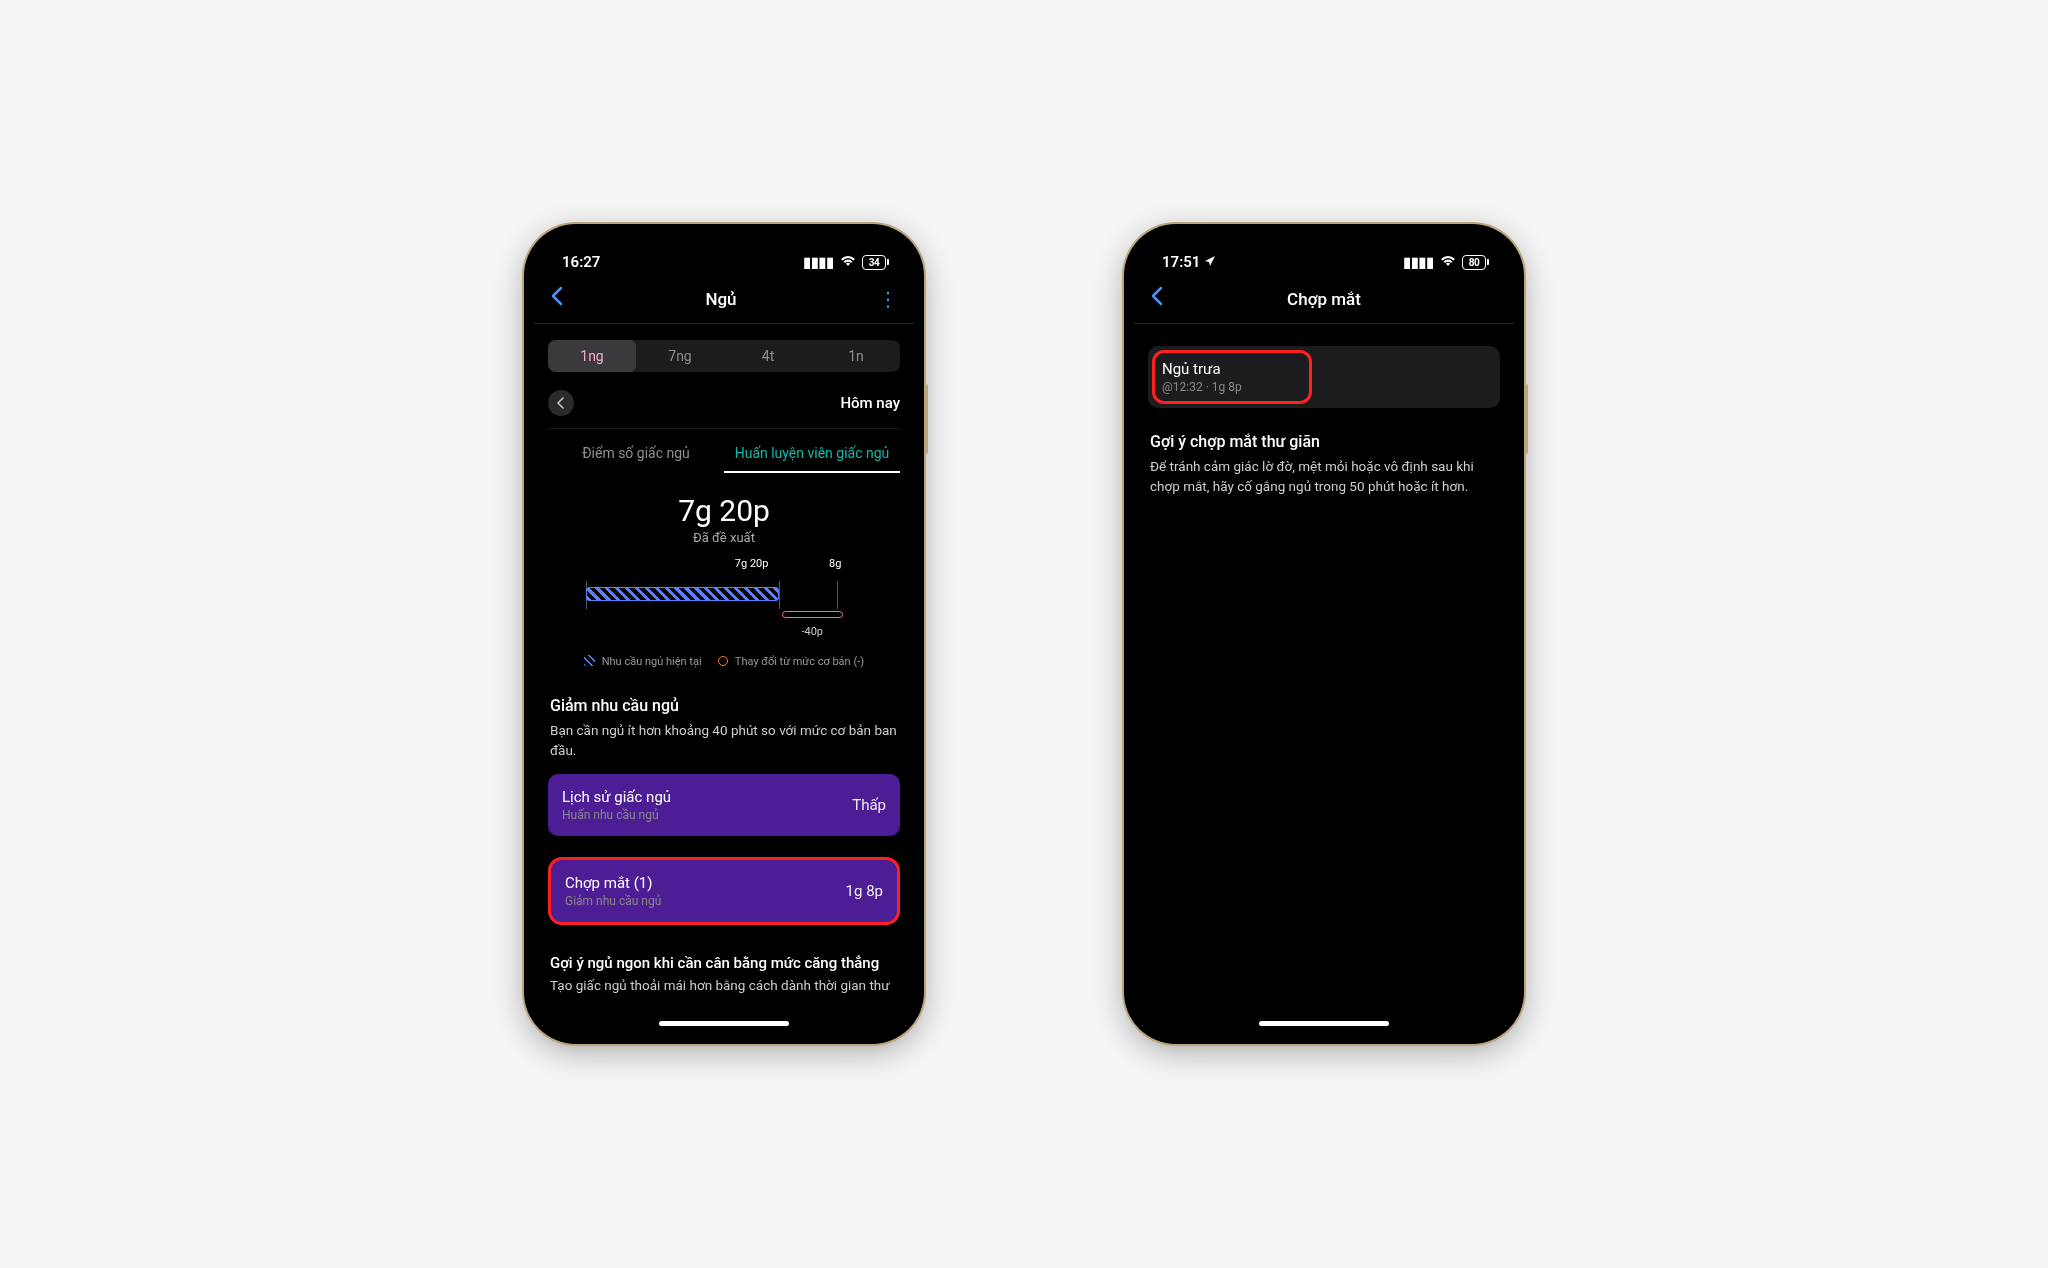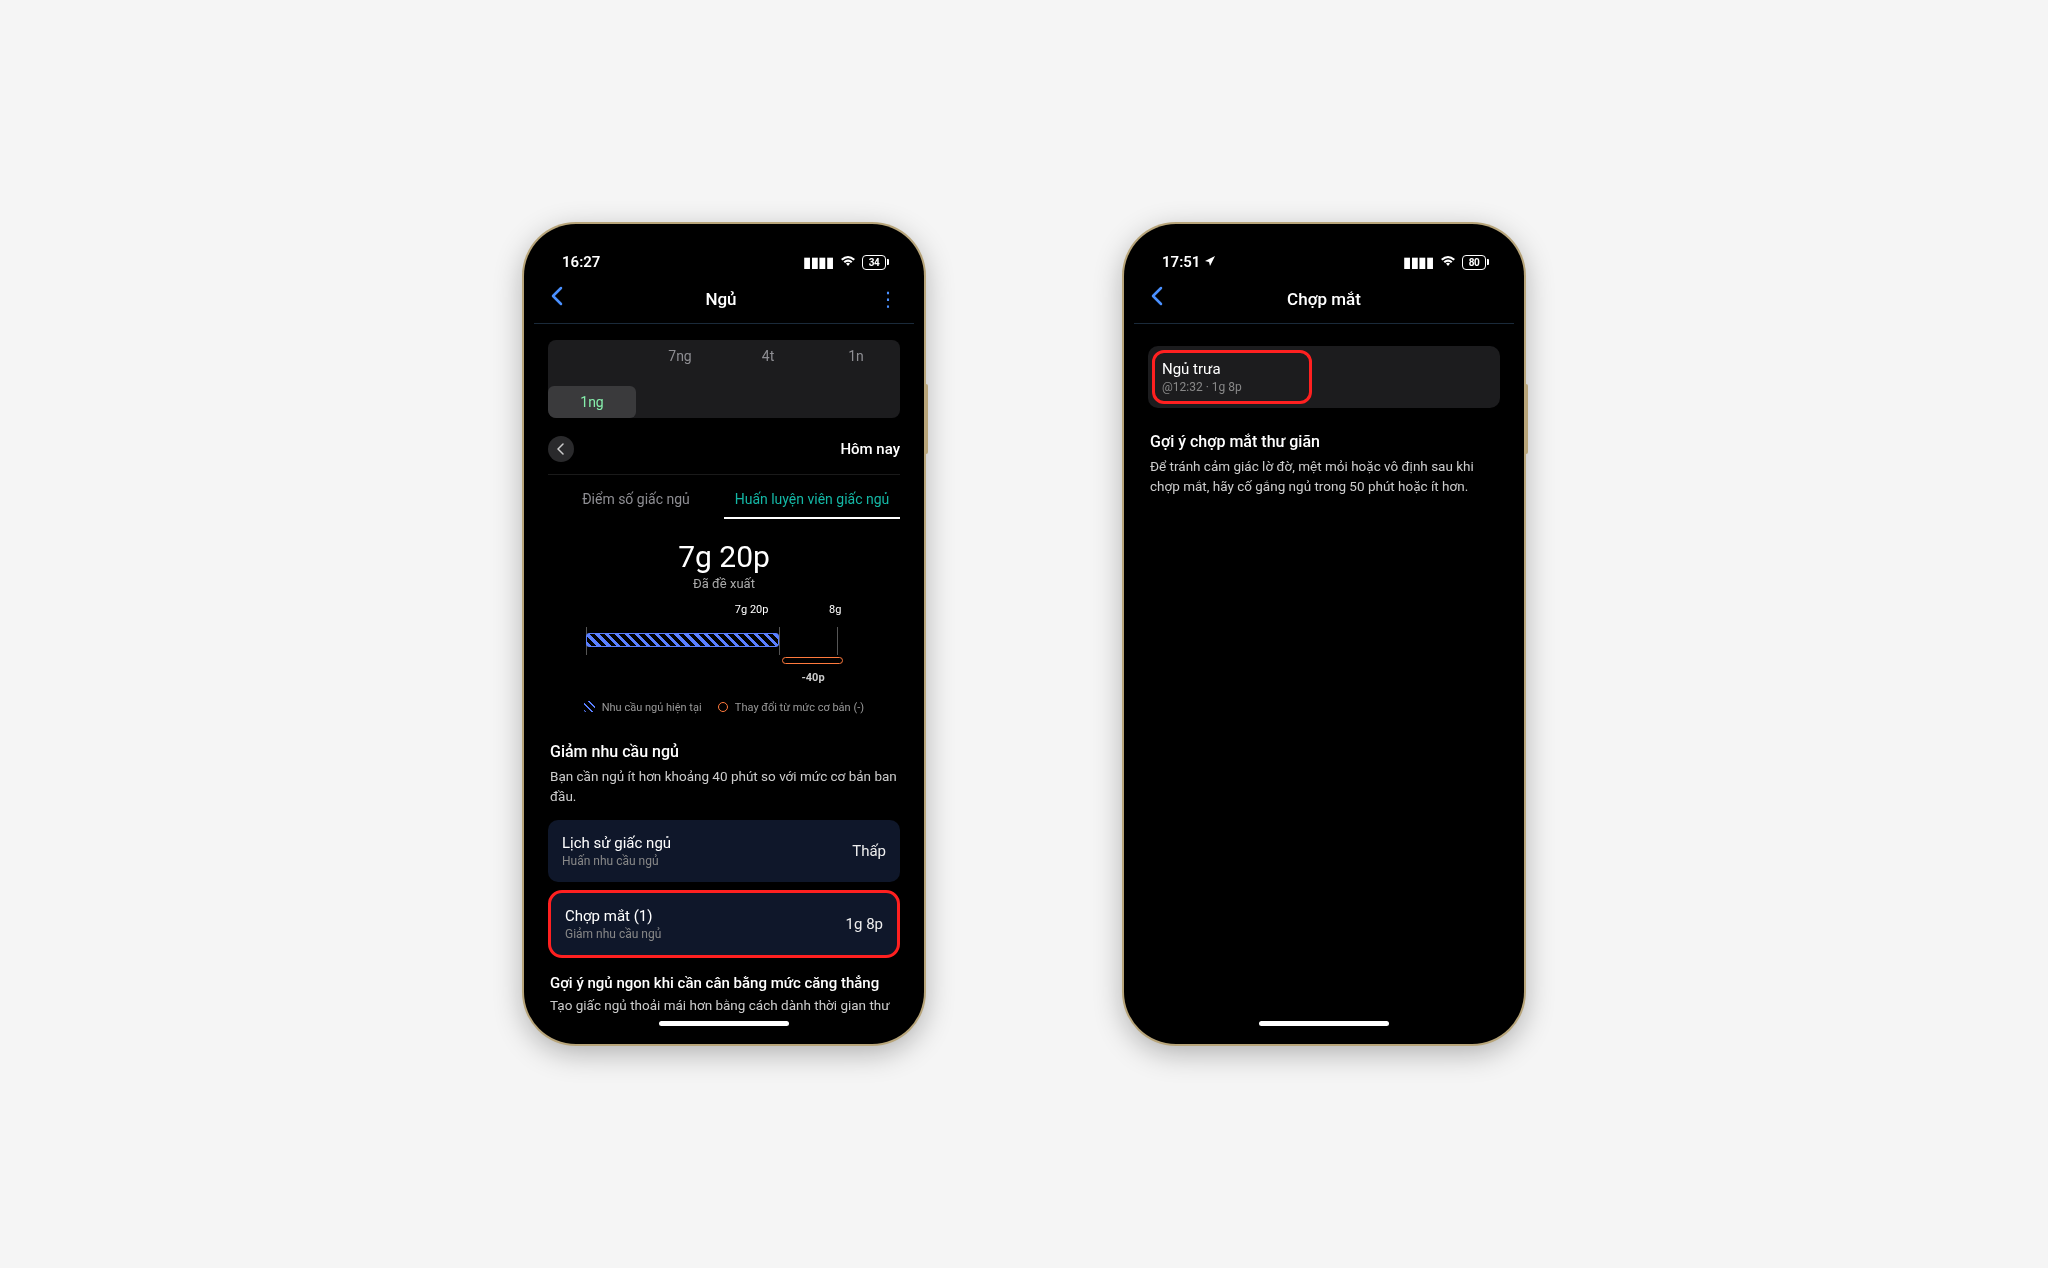--- a/index.html
+++ b/index.html
@@ -113,23 +113,22 @@
   }
   .seg-item {
     flex: 1;
     text-align: center;
     padding: 8px 0;
     font-size: 14px;
     color: #8e8e93;
   }
   .seg-item.active {
     background: #3a3a3c;
-    color: #86efac;
+    color: #f9a8d4;
     border-radius: 6px;
-    margin-top: 46px;
   }
   .day-row {
     display: flex;
     align-items: center;
     justify-content: flex-end;
     position: relative;
     padding: 10px 0 16px;
     border-bottom: 1px solid #1a1a1a;
     margin: 0 6px 4px;
   }
@@ -239,24 +238,24 @@
     font-weight: 500;
     padding: 10px 8px 6px;
   }
   .section-text {
     font-size: 13.5px;
     color: #ccc;
     line-height: 1.45;
     padding: 0 8px 14px;
   }
   .card {
-    background: #0f172a;
+    background: #4c1d95;
     border-radius: 10px;
     padding: 14px 14px;
-    margin: 0 6px 8px;
+    margin: 0 6px 21px;
     display: flex;
     justify-content: space-between;
     align-items: center;
   }
   .card.highlight {
     border: 3px solid #ff2020;
     border-radius: 14px;
   }
   .card-left { display: flex; flex-direction: column; gap: 2px; }
   .card-title { font-size: 15px; }
@@ -361,21 +360,21 @@
         </div>
 
         <div class="chart-wrap">
           <span class="chart-tick" style="left:0"></span>
           <span class="chart-top-label" style="left:60%; transform:translateX(-50%);">7g 20p</span>
           <span class="chart-tick" style="left:70%"></span>
           <div class="chart-bar hatched" style="left:0; width:70%;"></div>
           <span class="chart-top-label" style="left:88%;">8g</span>
           <span class="chart-tick" style="left:91%"></span>
           <div class="chart-pill" style="left:71%; width:22%; top:38px;"></div>
-          <span class="chart-bottom-label" style="left:78%; top:52px;font-weight:bold;">-40p</span>
+          <span class="chart-bottom-label" style="left:78%; top:52px;">-40p</span>
         </div>
 
         <div class="legend">
           <span class="legend-dot hatch"></span>
           <span>Nhu cầu ngủ hiện tại</span>
           <span class="legend-dot circle"></span>
           <span>Thay đổi từ mức cơ bản (-)</span>
         </div>
 
         <div class="section-title">Giảm nhu cầu ngủ</div>

